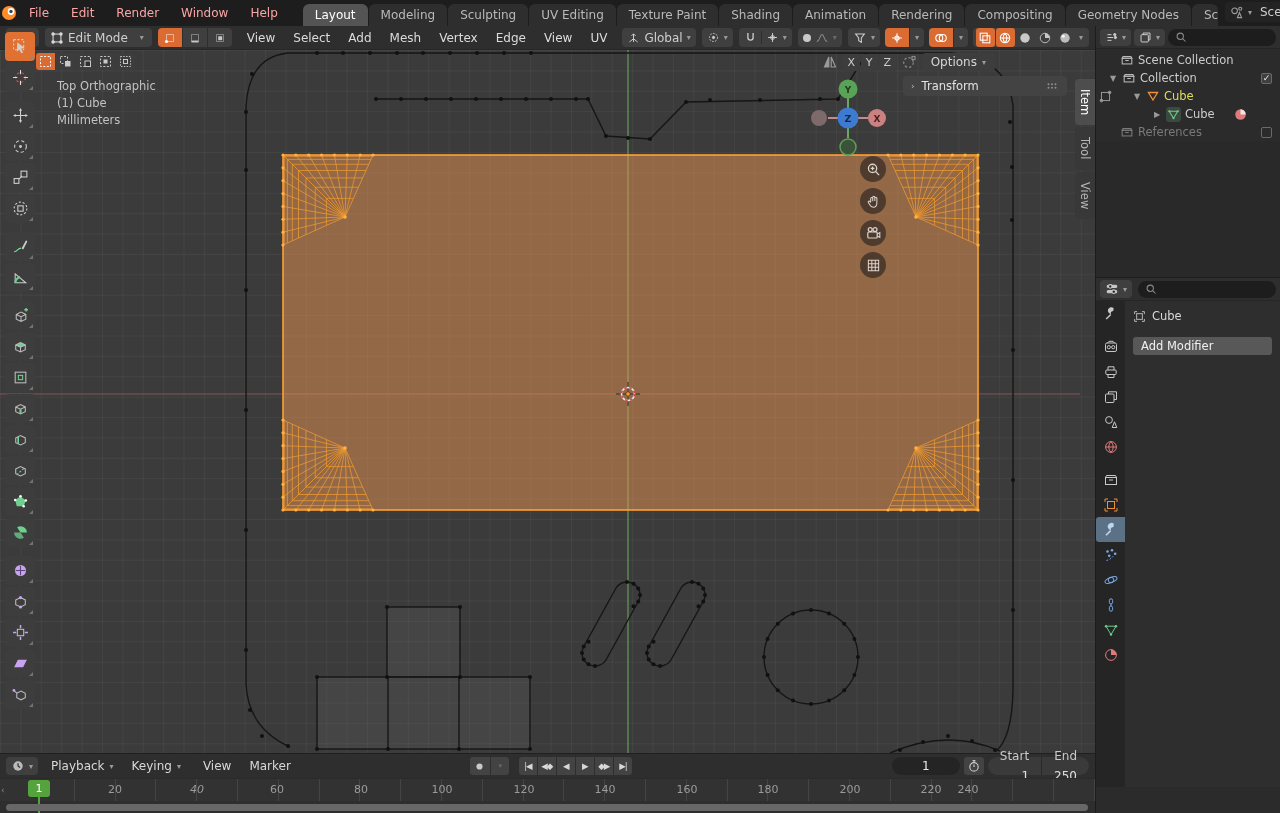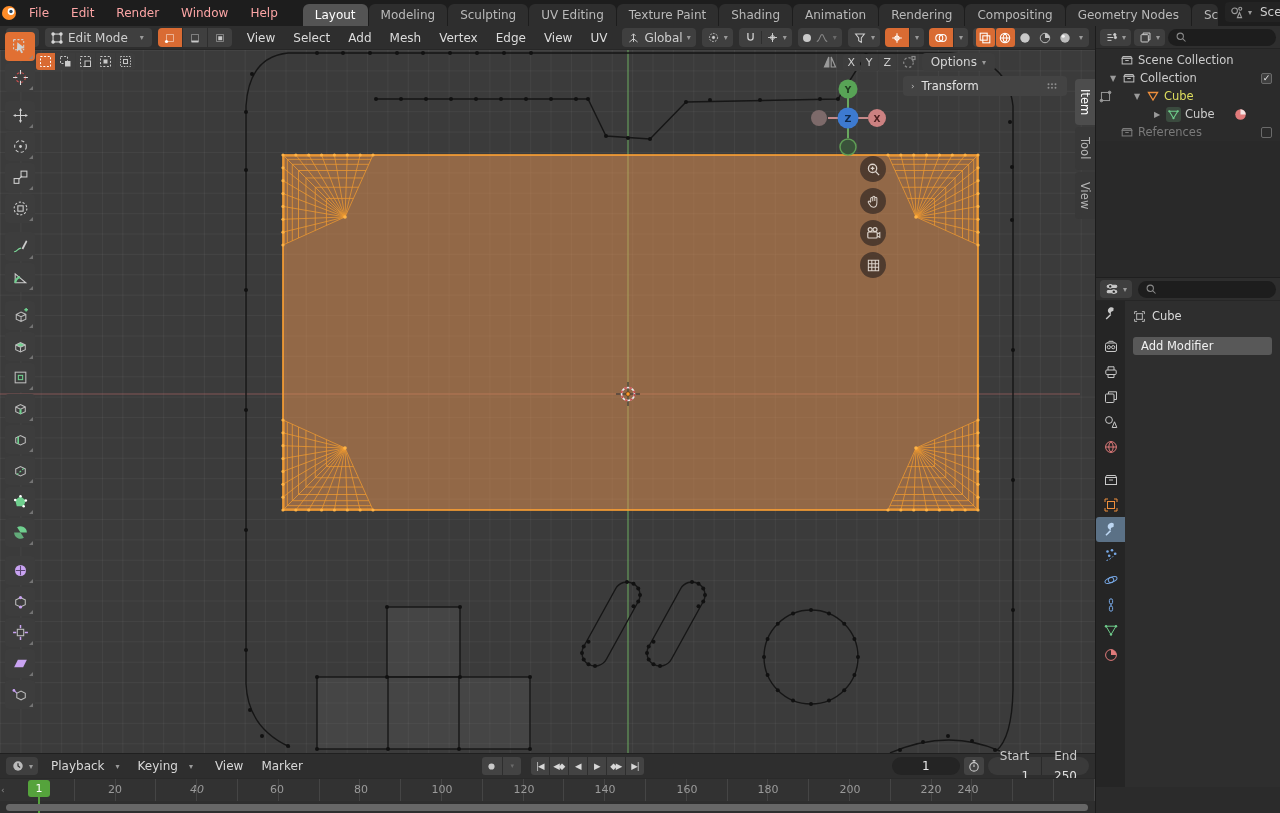--- a/index.html
+++ b/index.html
@@ -111,21 +111,21 @@
   .ptab.active { background:#5c7astr; }
   .ptab.active { background:#5b7186; border-radius:3px 0 0 3px; }
   #props-content { position:absolute; left:29px; top:0; right:0; height:100%; padding:8px 8px 0 8px; }
   .crumb { display:flex; align-items:center; gap:6px; color:#d8d8d8; font-size:11.5px; }
   #add-modifier { margin-top:14px; height:18px; background:#585858; border-radius:3px; display:flex;
                   align-items:center; padding:0 8px; color:#f0f0f0; font-size:11.5px; }
 
   
   #timeline { position:absolute; left:0; top:753px; width:1095px; height:60px; background:#2e2e2e; border-top:1px solid #202020; }
   #tl-header { height:24px; display:flex; align-items:center; padding:0 6px; gap:4px; }
-  .tl-menu { padding:0 9px; color:#d8d8d8; display:flex; align-items:center; gap:11px; }
+  .tl-menu { padding:0 9px; color:#d8d8d8; display:flex; align-items:center; gap:5px; }
   #tl-transport { display:flex; gap:1px; margin-left:176px; }
   .tr-btn { min-width:18px; height:18px; background:#434343; color:#d8d8d8; display:flex; align-items:center;
             justify-content:center; font-size:8.5px; letter-spacing:-1px; padding:0 2px; }
   .tr-btn:first-child { border-radius:3px 0 0 3px; }
   .tr-btn:last-child { border-radius:0 3px 3px 0; }
   #tl-right { margin-left:auto; display:flex; align-items:center; gap:4px; }
   #frame-pill { width:68px; height:18px; background:#242424; border-radius:9px; display:flex; align-items:center; justify-content:center; color:#e8e8e8; }
   .se-pill { height:18px; background:#3a3a3a; border-radius:9px; display:flex; align-items:center; }
   .se-cell { display:flex; align-items:flex-end; gap:6px; padding:0 12px; color:#e0e0e0;flex-direction:column; }
   .se-cell .cap { color:#c9c9c9; }
@@ -992,20 +992,25 @@
       </div>
     <svg width="16" height="16" class="ico" style="color:#8a8a8a;">
         <use href="#h-dashcircle"></use>
       </svg>
     <div class="options-btn">
       <span>Options</span>
       <span class="ddv">▾</span>
     </div>
   </div>
 
+  <div class="vp-overlay-text">
+    <div>Top Orthographic</div>
+    <div>(1) Cube</div>
+    <div>Millimeters</div>
+  </div>
 
   <div id="axis-gizmo">
     <svg width="84" height="84" viewBox="0 0 84 84">
       <line x1="42" y1="22" x2="42" y2="62" stroke="#6aa85f" stroke-width="2"></line>
       <line x1="22" y1="42" x2="62" y2="42" stroke="#c58a8a" stroke-width="2"></line>
       <circle cx="13" cy="42" r="8" fill="#7d6a6a"></circle>
       <circle cx="42" cy="71" r="8" fill="#3a523a" stroke="#5f9e55" stroke-width="1.5"></circle>
       <circle cx="42" cy="13" r="9.5" fill="#58a356"></circle>
       <text x="42" y="17" text-anchor="middle" font-size="9" fill="#1e3a1e" font-family="DejaVu Sans, sans-serif" font-weight="bold">Y</text>
       <circle cx="71" cy="42" r="9" fill="#cc8181"></circle>

